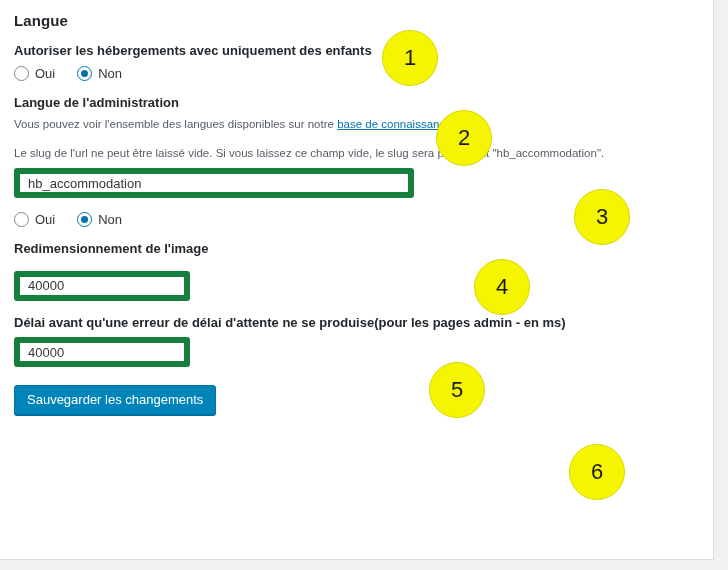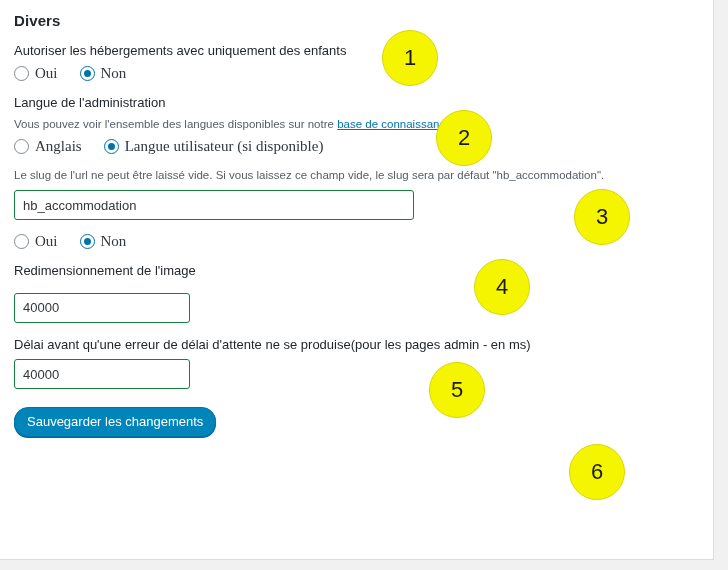--- a/index.html
+++ b/index.html
@@ -34,21 +34,21 @@
     color: #23282d;
     margin: 0;
     padding: 12px 0 14px 0;
     letter-spacing: 0.1px;
   }
   .field-group {
     margin-bottom: 14px;
   }
   .field-label {
     font-size: 13px;
-    font-weight: normal;
+    font-weight: bold;
     color: #23282d;
     margin-bottom: 7px;
     line-height: 1.2;
   }
   .field-desc {
     font-size: 11.5px;
     color: #555d66;
     margin-bottom: 7px;
     line-height: 1.3;
   }
@@ -84,44 +84,43 @@
     content: "";
     position: absolute;
     left: 3px;
     top: 3px;
     width: 7px;
     height: 7px;
     border-radius: 50%;
     background: #0073aa;
   }
   .radio-label {
-    font-size: 15px;
+    font-size: 13px;
     color: #32373c;
     line-height: 1;
-    font-family: Liberation Serif, serif;
   }
   input.text-input {
     font-family: "Liberation Sans", sans-serif;
     font-size: 13px;
     color: #32373c;
     background: #fff;
-    border: 1px solid #15803d;
+    border: 6px solid #15803d;
     border-radius: 3px;
     padding: 4px 8px;
     box-sizing: border-box;
     height: 30px;
     outline: none;
   }
   .input-wide { width: 400px; }
   .input-narrow { width: 176px; }
   .submit-button {
     display: inline-block;
     background: #0085ba;
     border: 1px solid #0073aa;
-    border-radius: 14px;
+    border-radius: 3px;
     color: #ffffff;
     font-family: "Liberation Sans", sans-serif;
     font-size: 13px;
     padding: 6px 12px;
     cursor: pointer;
     box-shadow: 0 1px 0 #006799;
     line-height: 1.2;
   }
   .callout {
     position: absolute;
@@ -137,51 +136,41 @@
     font-size: 22px;
     color: #1a1a1a;
   }
   .spacer-sm { height: 4px; }
 </style>
 </head>
 <body>
 
 <div class="panel">
 
-  <h1 class="page-title">Divers</h1>
+  <h1 class="page-title">Langue</h1>
 
   
   <div class="field-group">
     <div class="field-label">Autoriser les hébergements avec uniquement des enfants</div>
     <div class="radio-row">
       <label class="radio-item">
         <span class="radio"></span>
         <span class="radio-label">Oui</span>
       </label>
       <label class="radio-item">
         <span class="radio checked"></span>
         <span class="radio-label">Non</span>
       </label>
     </div>
   </div>
 
   
   <div class="field-group">
     <div class="field-label">Langue de l'administration</div>
     <div class="field-desc"><span>Vous pouvez voir l'ensemble des langues disponibles sur notre </span><a href="#">base de connaissances</a><span>.</span></div>
-    <div class="radio-row">
-      <label class="radio-item">
-        <span class="radio"></span>
-        <span class="radio-label">Anglais</span>
-      </label>
-      <label class="radio-item">
-        <span class="radio checked"></span>
-        <span class="radio-label">Langue utilisateur (si disponible)</span>
-      </label>
-    </div>
   </div>
 
   
   <div class="field-group">
     <div class="field-desc">Le slug de l'url ne peut être laissé vide. Si vous laissez ce champ vide, le slug sera par défaut "hb_accommodation".</div>
     <input class="text-input input-wide" type="text" value="hb_accommodation" style="">
   </div>
 
   
   <div class="field-group">

